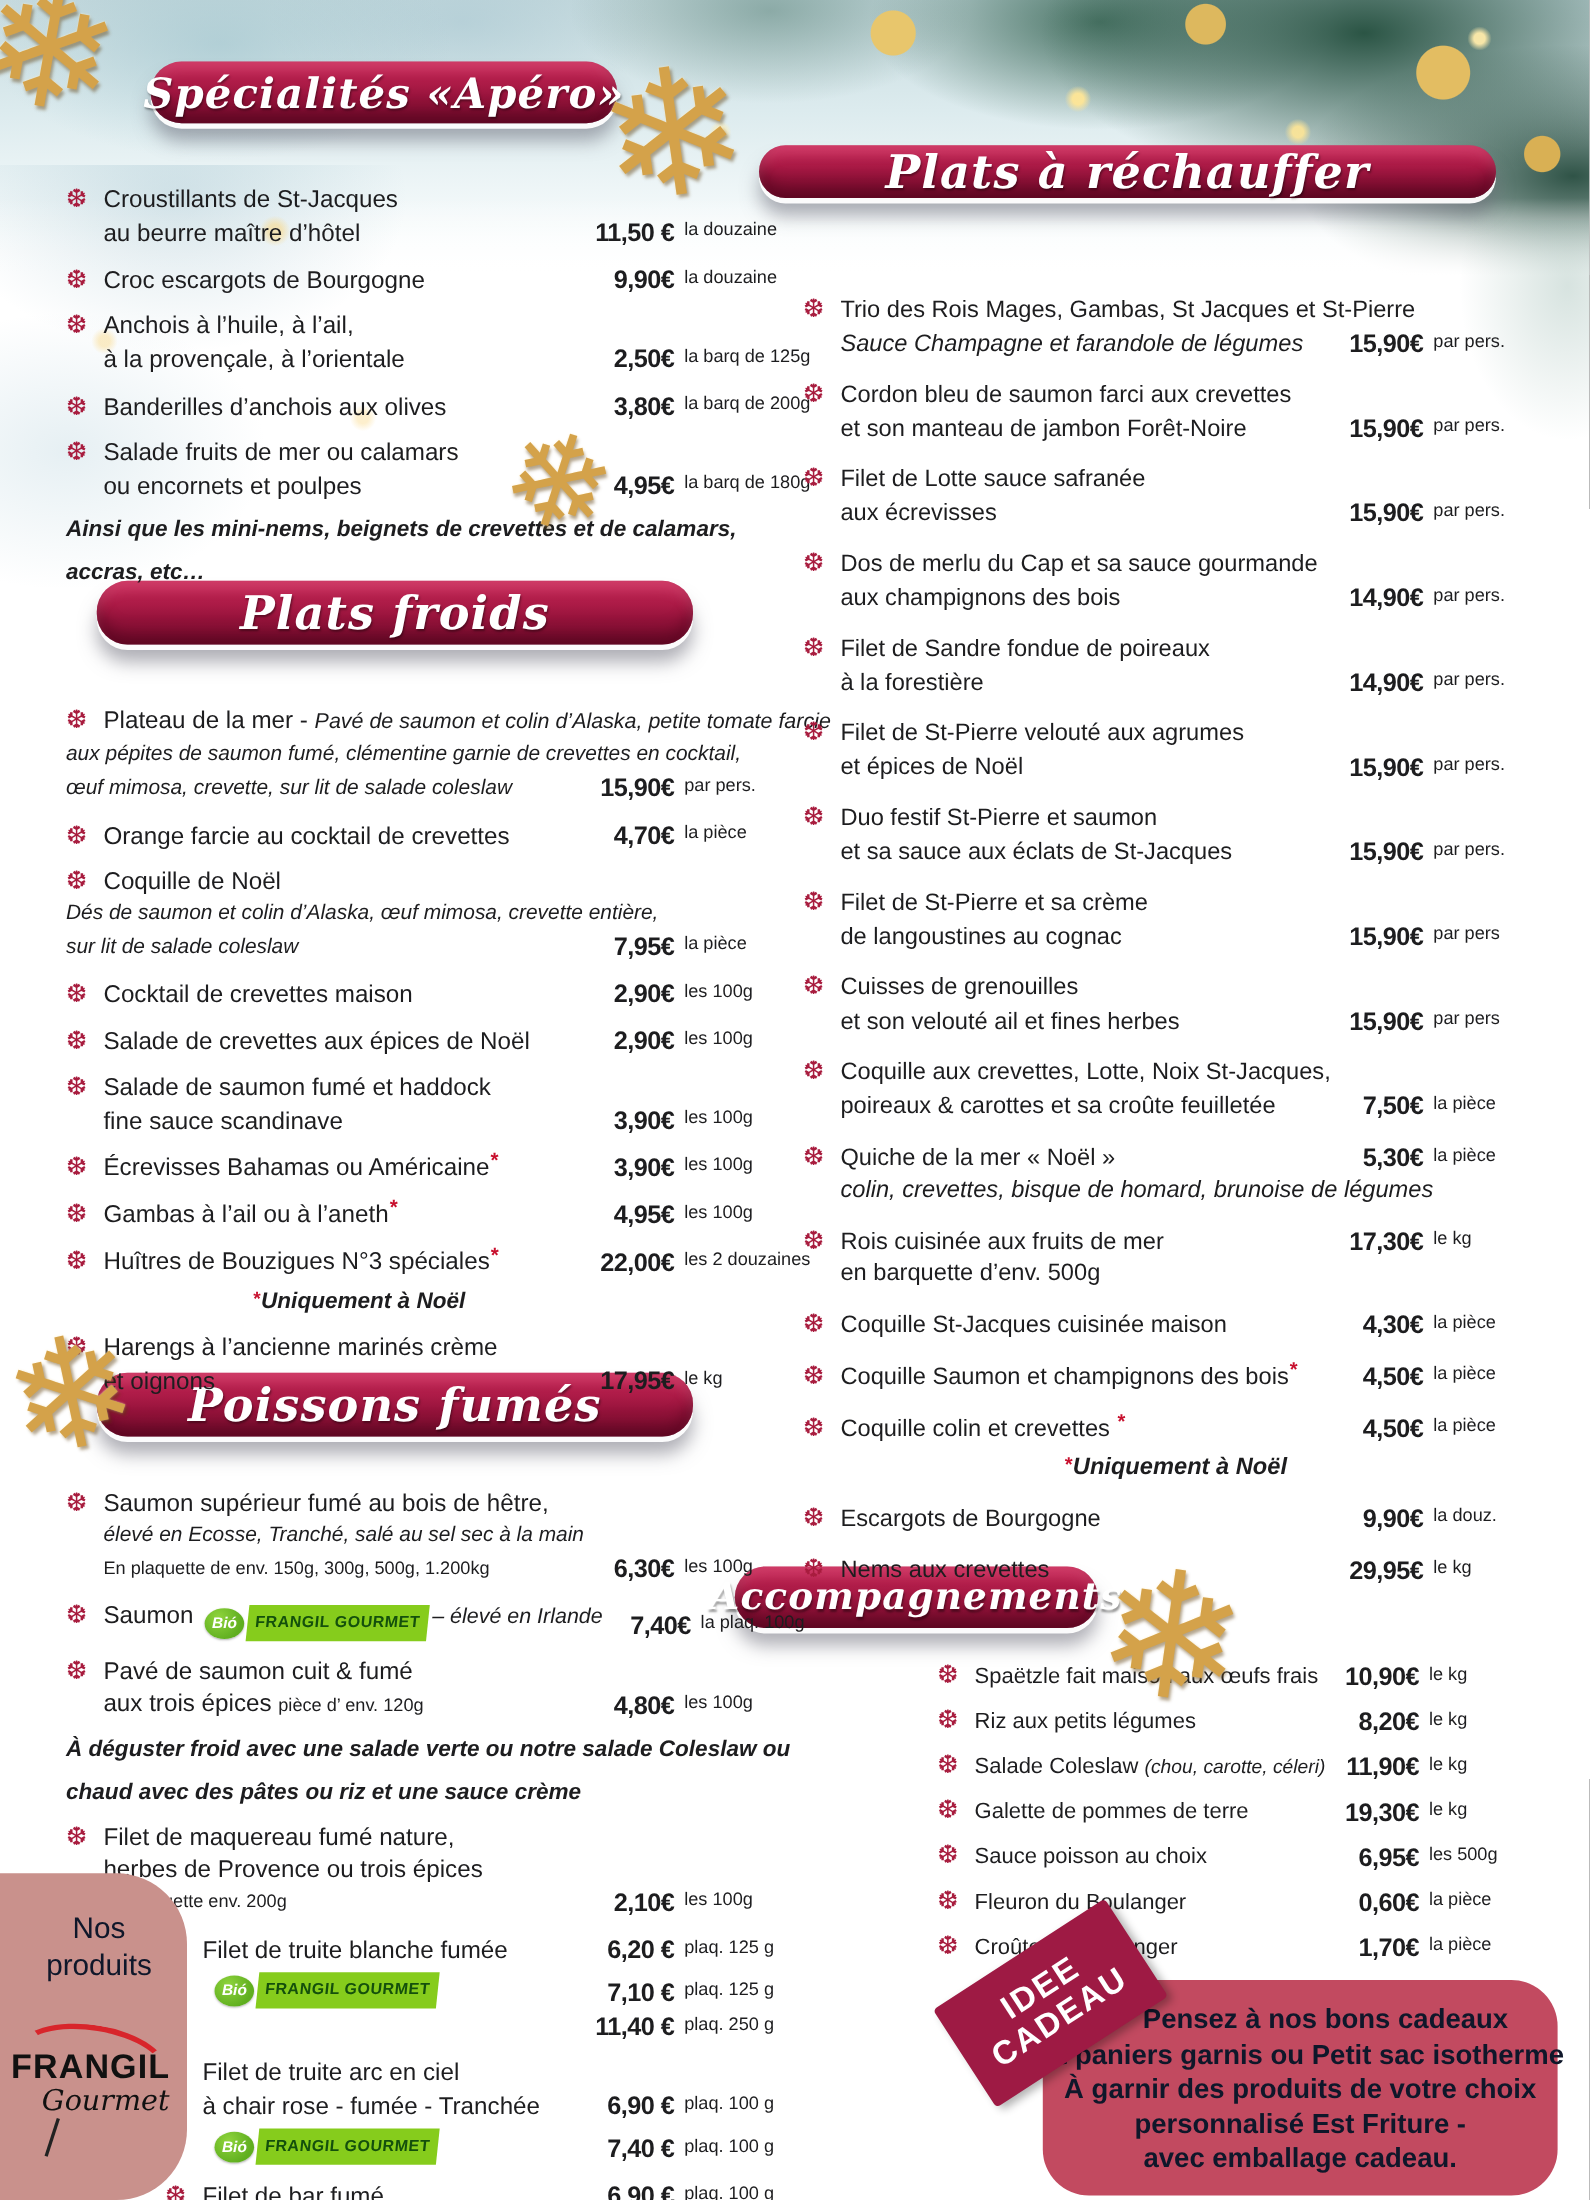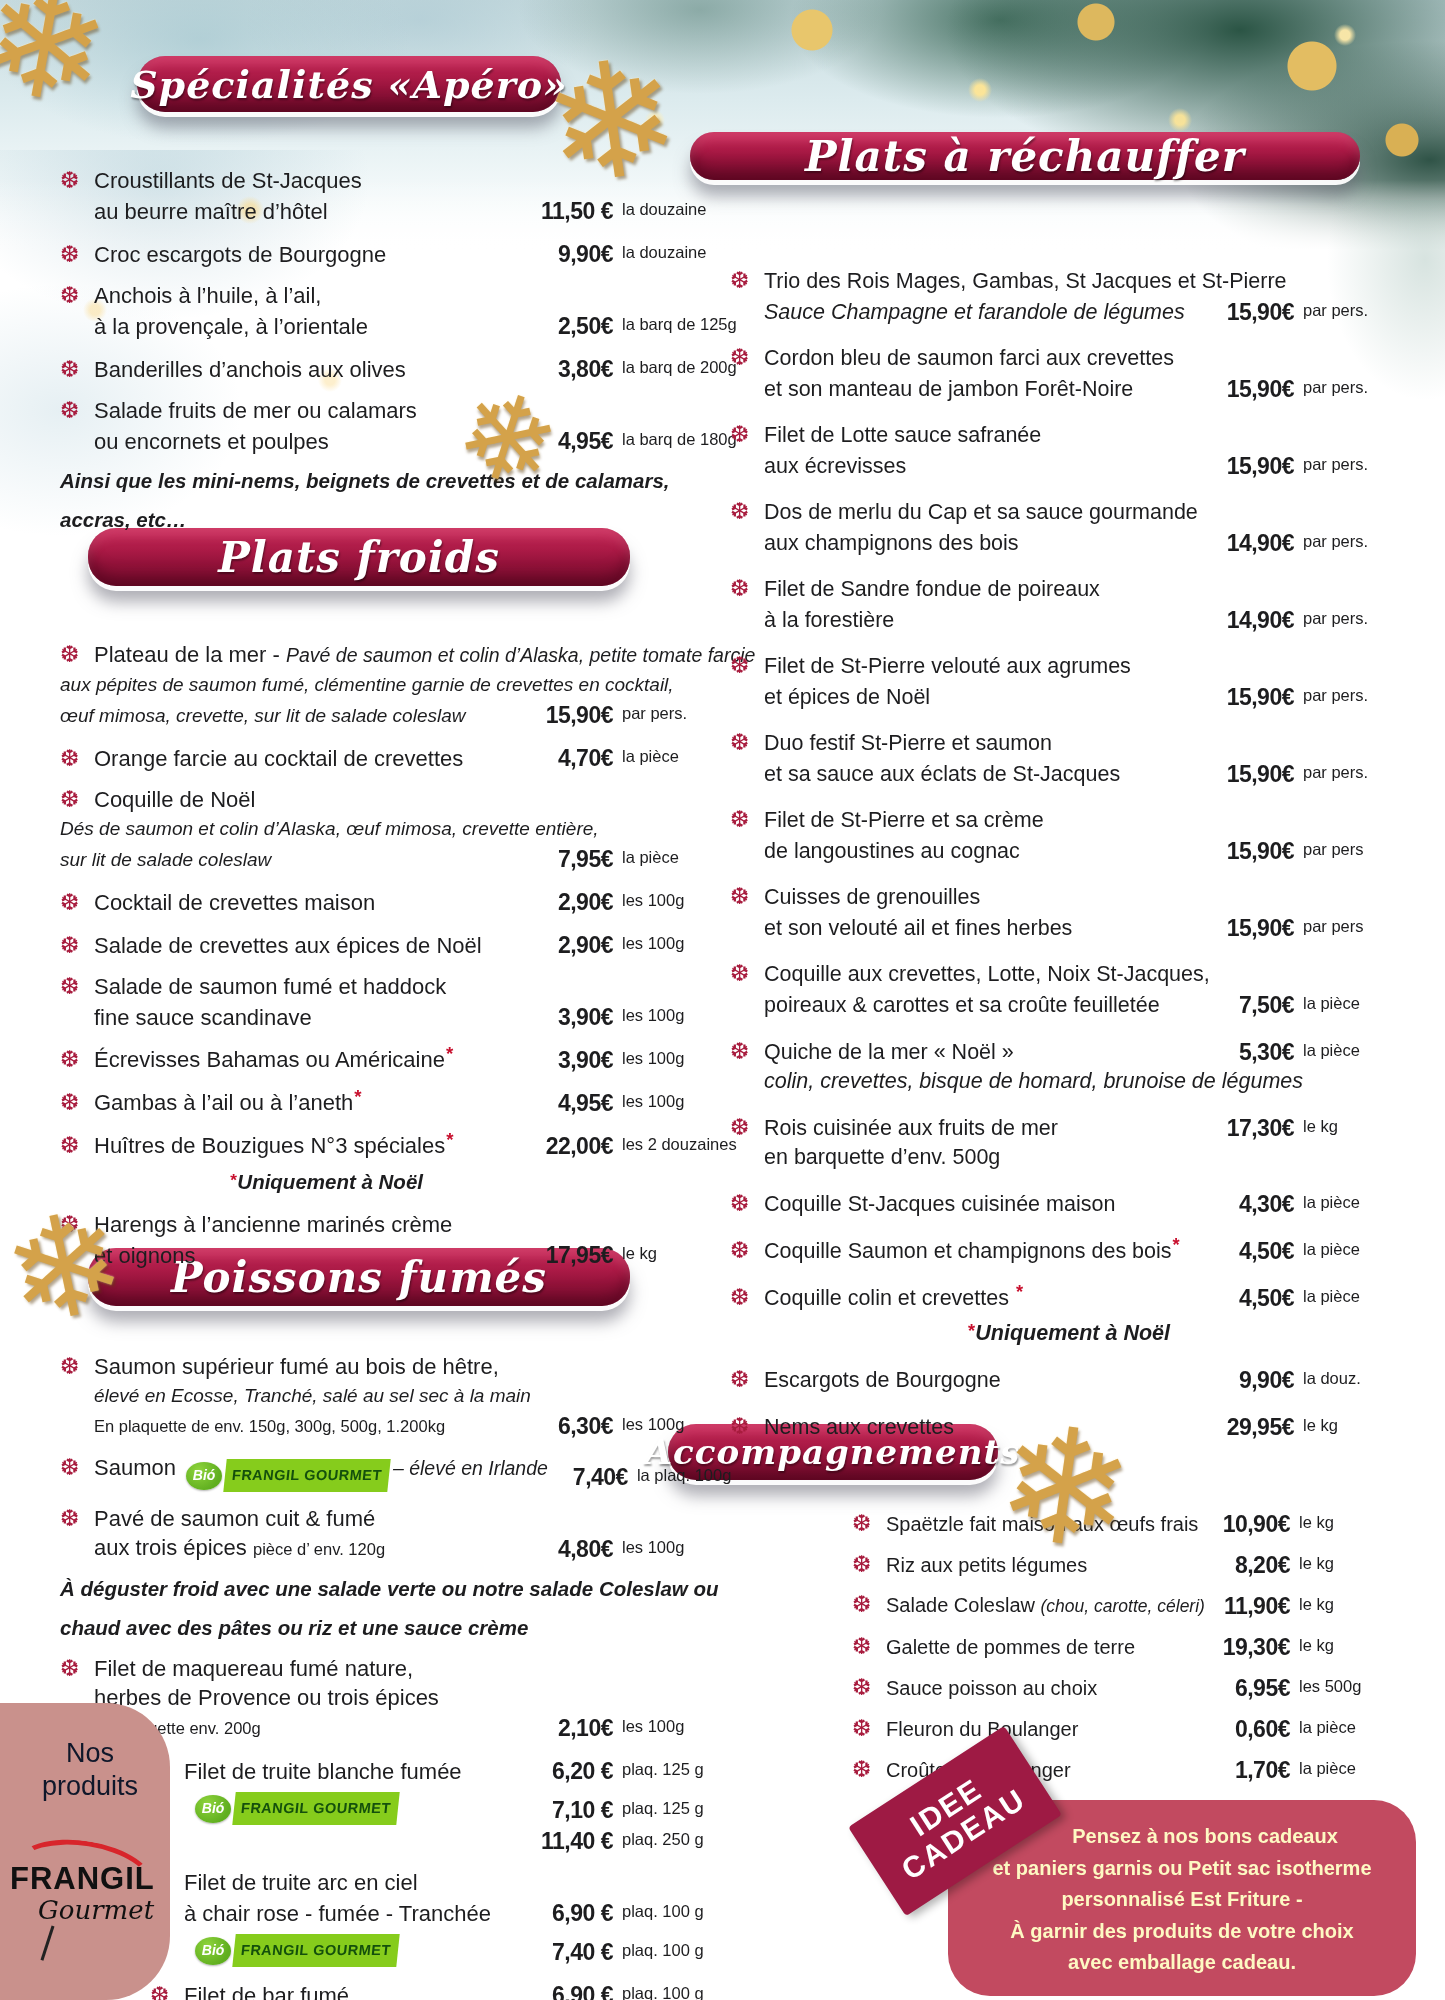--- a/index.html
+++ b/index.html
@@ -78,21 +78,21 @@
   
   .bio{display:inline-flex;align-items:center;gap:3px;vertical-align:-5px;margin:0 4px;}
   .bio-c{display:inline-flex;align-items:center;justify-content:center;width:36px;height:28px;border-radius:50%;
     background:radial-gradient(circle at 35% 30%,#8fd43c,#5fae1f 70%);color:#fff;font-weight:bold;font-style:italic;
     font-size:14px;box-shadow:0 1px 2px rgba(0,0,0,.3);}
   .bio-r{background:#86cc1c;color:#14500c;font-weight:bold;font-size:14.5px;padding:2px 7px;
     transform:skewX(-6deg);letter-spacing:.5px;}
   
   .gift-box{position:absolute;left:948px;top:1800px;width:468px;height:192px;background:#c24a60;
     border-radius:42px;z-index:2;display:flex;flex-direction:column;justify-content:center;padding-top:4px;}
-  .gift-line{color:#fef9c3;font-weight:bold;font-size:20px;line-height:31.5px;text-align:center;white-space:nowrap;}
+  .gift-line{color:#0f172a;font-weight:bold;font-size:25px;line-height:31.5px;text-align:center;white-space:nowrap;}
   .gift-line.first{padding-left:46px;}
   .gift-badge{position:absolute;left:862px;top:1768px;width:186px;height:106px;background:#9e1a44;
     transform:rotate(-33deg);z-index:3;display:flex;flex-direction:column;align-items:center;justify-content:center;
     border-radius:4px;box-shadow:3px 5px 8px rgba(0,0,0,.3);}
   .gift-badge span{color:#fff;font-weight:bold;font-size:30px;line-height:32px;letter-spacing:2px;}
   
   .nos-box{position:absolute;left:-46px;top:1703px;width:216px;height:297px;background:#c9918c;
     border-radius:0 64px 64px 0;z-index:2;}
   .nos-label{position:absolute;right:32px;top:34px;text-align:center;color:#0f172a;font-size:27px;line-height:33px;}
   .logo{position:absolute;left:56px;top:158px;width:150px;}
@@ -566,22 +566,22 @@
       </div>
     </div>
 
   <div class="gift-badge">
     <span>IDEE</span>
     <span>CADEAU</span>
   </div>
   <div class="gift-box" id="gift-box">
       <div class="gift-line first">Pensez à nos bons cadeaux</div>
       <div class="gift-line">et paniers garnis ou Petit sac isotherme</div>
+      <div class="gift-line">À garnir des produits de votre choix</div>
       <div class="gift-line">personnalisé Est Friture -</div>
-      <div class="gift-line">À garnir des produits de votre choix</div>
       <div class="gift-line">avec emballage cadeau.</div>
     </div>
 
   <div class="nos-box">
     <div class="nos-label">
       <div>Nos</div>
       <div>produits</div>
     </div>
     <div class="logo">
       <div class="logo-arc"></div>

